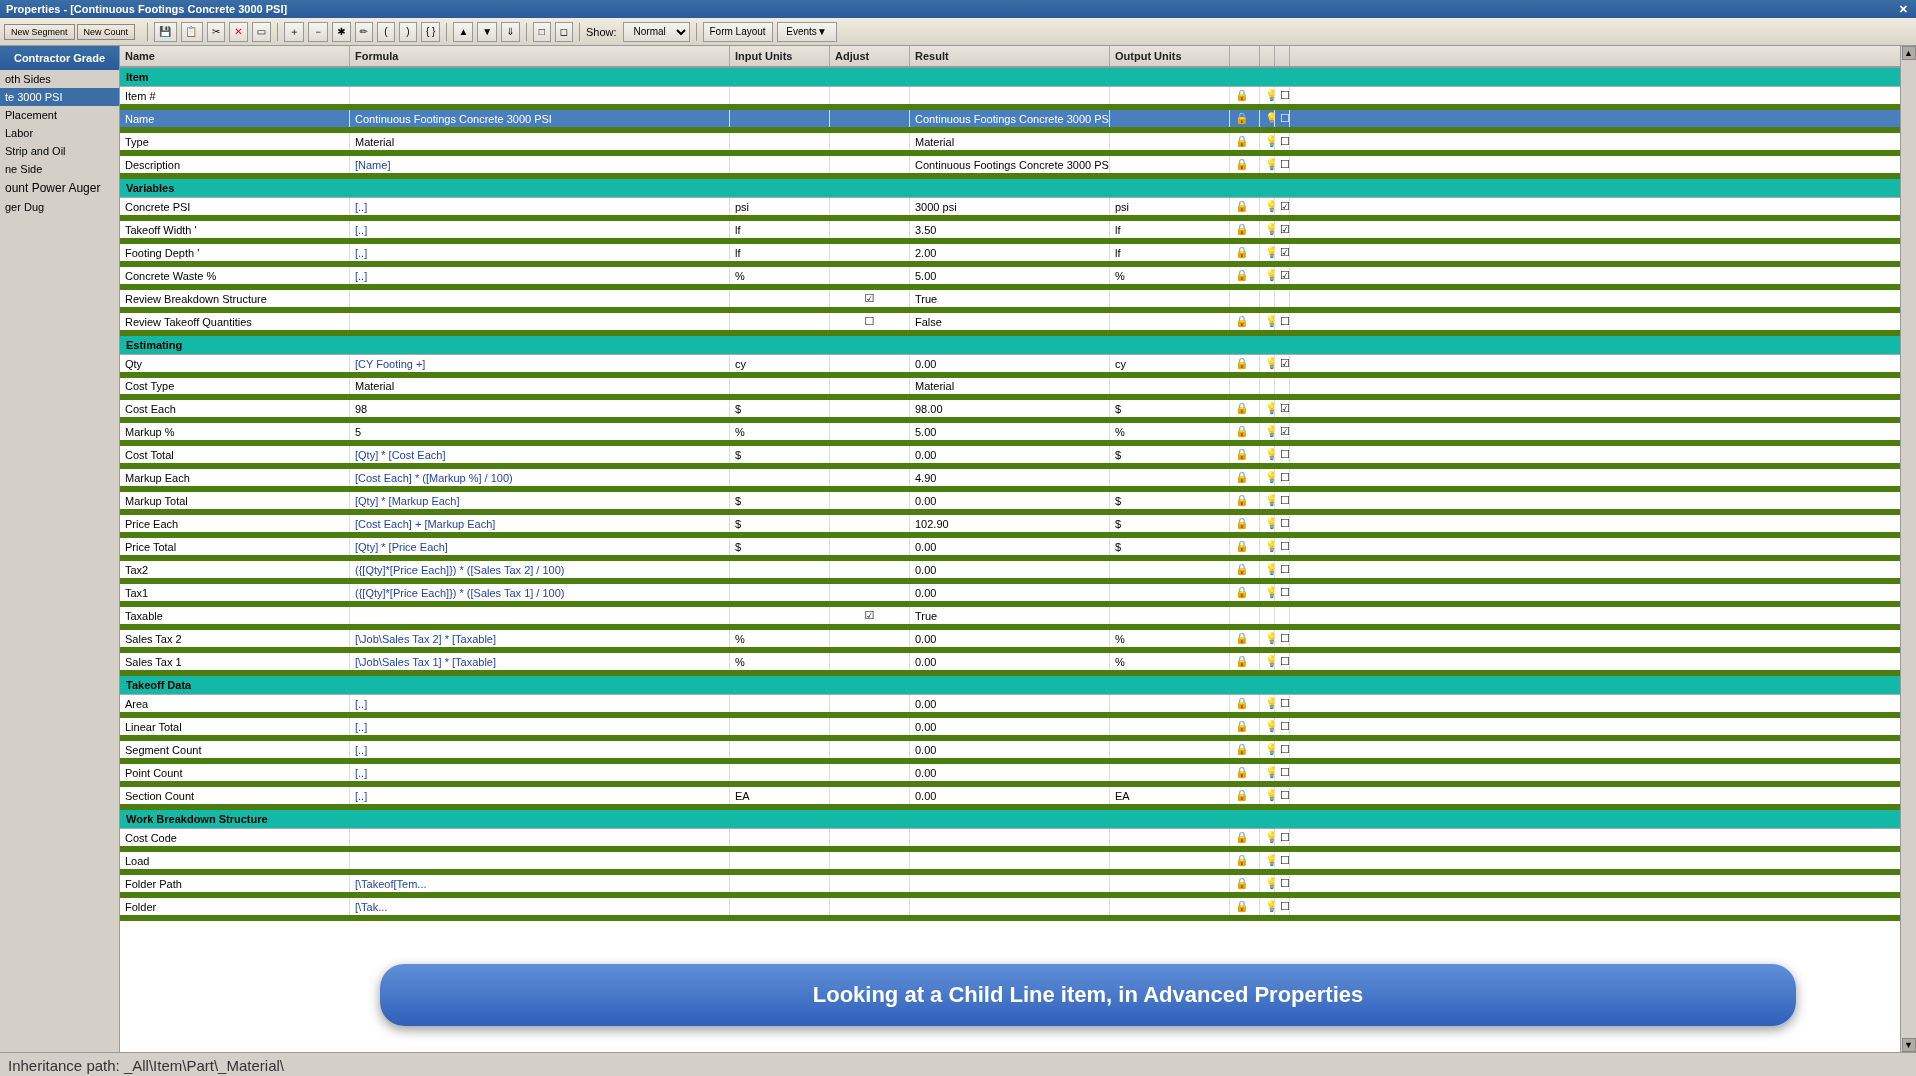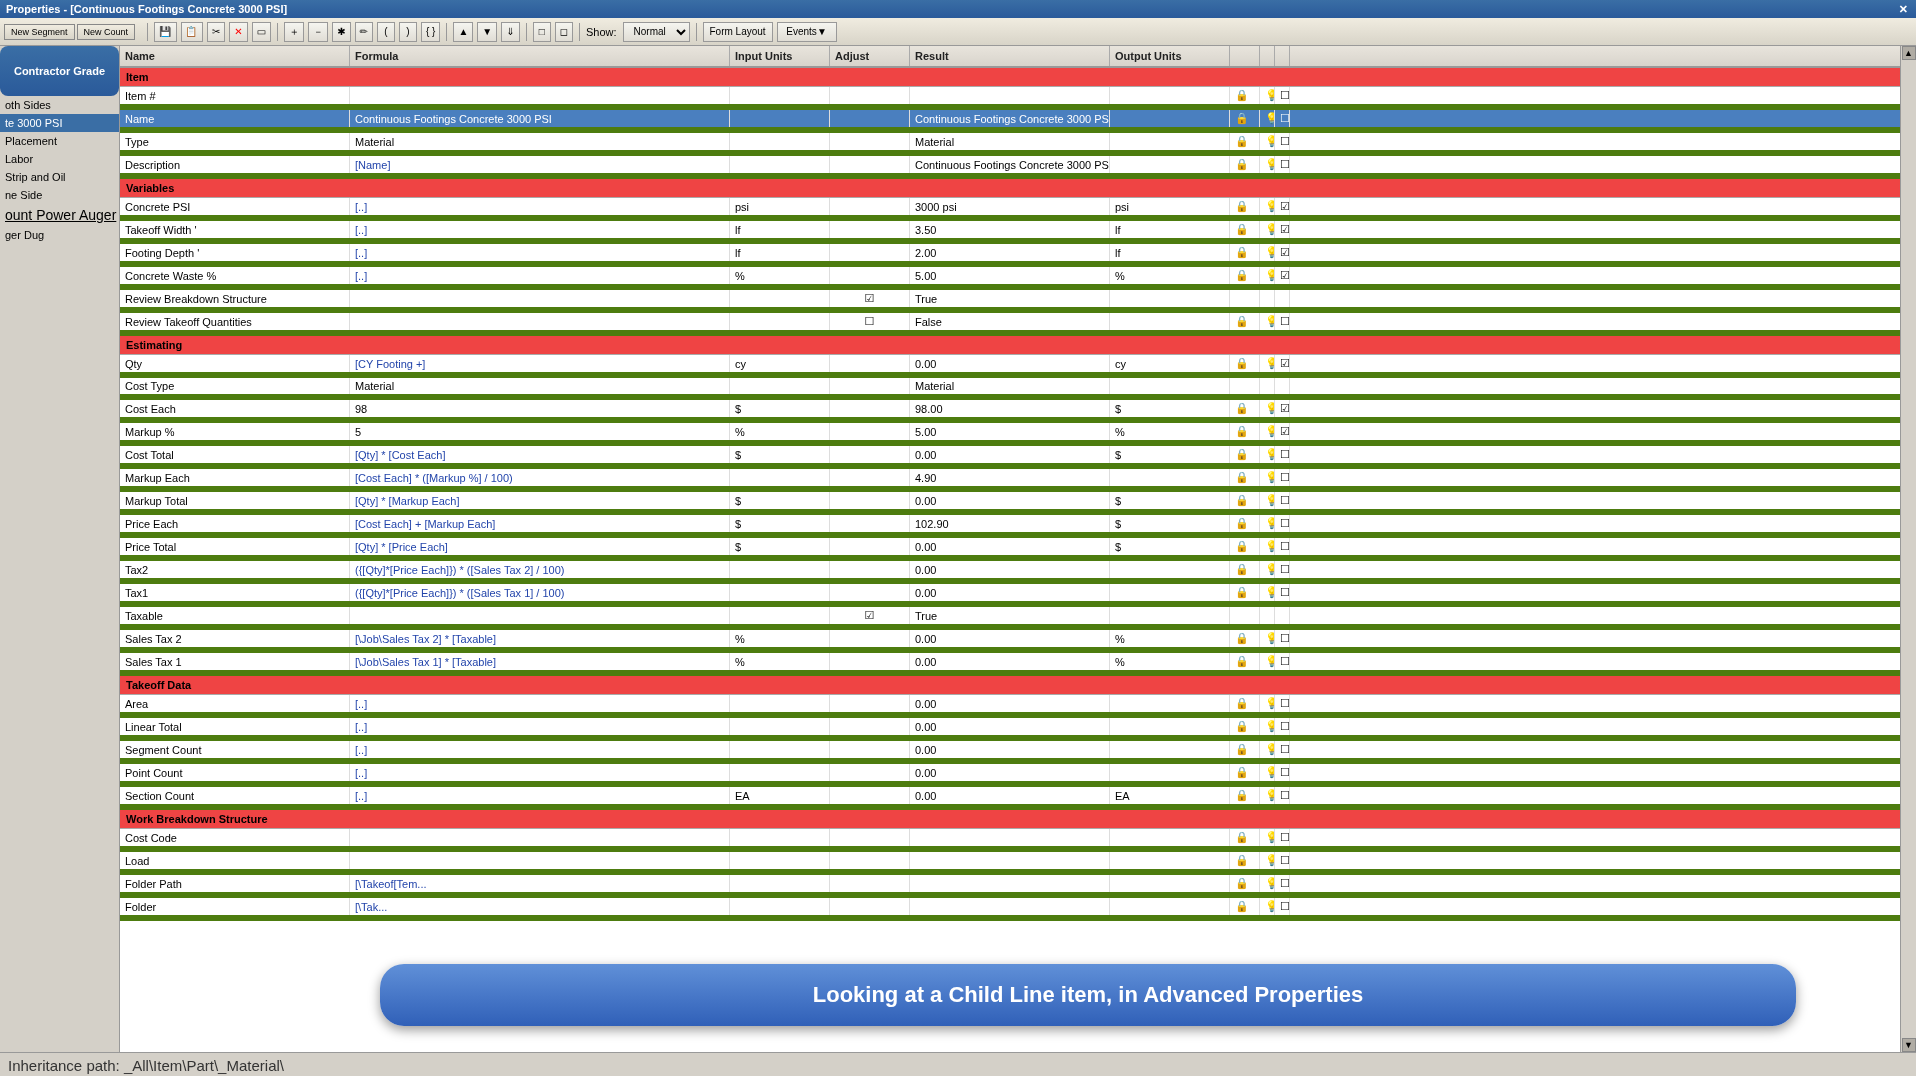--- a/index.html
+++ b/index.html
@@ -46,23 +46,22 @@
       background: #d4d0c8;
       border-right: 1px solid #999;
       display: flex;
       flex-direction: column;
     }
     .sidebar-header {
       background: linear-gradient(to bottom, #3a6ea5, #2a5a9a);
       color: white;
       font-size: 11px;
       font-weight: bold;
-      padding: 19px 5px;
+      padding: 6px 5px;
       text-align: center;
-      border-radius: 8px;
     }
     .sidebar-item {
       padding: 3px 5px;
       font-size: 11px;
       cursor: pointer;
       white-space: nowrap;
       overflow: hidden;
     }
     .sidebar-item.selected {
       background: #3a6ea5;
@@ -93,21 +92,21 @@
       color: #222;
     }
 
     
     .table-body {
       overflow-y: auto;
       flex: 1;
     }
 
     .section-header {
-      background: #ef4444;
+      background: #14b8a6;
       font-weight: bold;
       font-size: 11px;
       padding: 3px 6px;
       border-bottom: 1px solid #aaa;
     }
 
     .table-row {
       display: grid;
       grid-template-columns: 230px 380px 100px 80px 200px 120px 30px 15px 15px;
       border-bottom: 6px solid #4d7c0f;
@@ -284,21 +283,21 @@
   <div class="sidebar">
     <div class="sidebar-header">
       <span>Contractor Grade</span>
     </div>
     <div class="sidebar-item">oth Sides</div>
     <div class="sidebar-item selected">te 3000 PSI</div>
     <div class="sidebar-item">Placement</div>
     <div class="sidebar-item">Labor</div>
     <div class="sidebar-item">Strip and Oil</div>
     <div class="sidebar-item">ne Side</div>
-    <div class="sidebar-item" style="font-size:14px;text-decoration:underline;">ount Power Auger</div>
+    <div class="sidebar-item" style="font-size:12px;">ount Power Auger</div>
     <div class="sidebar-item">ger Dug</div>
   </div>
 
   <div class="properties-panel">
 
     <div class="table-header">
       <div class="table-header-cell">Name</div>
       <div class="table-header-cell">Formula</div>
       <div class="table-header-cell">Input Units</div>
       <div class="table-header-cell">Adjust</div>

